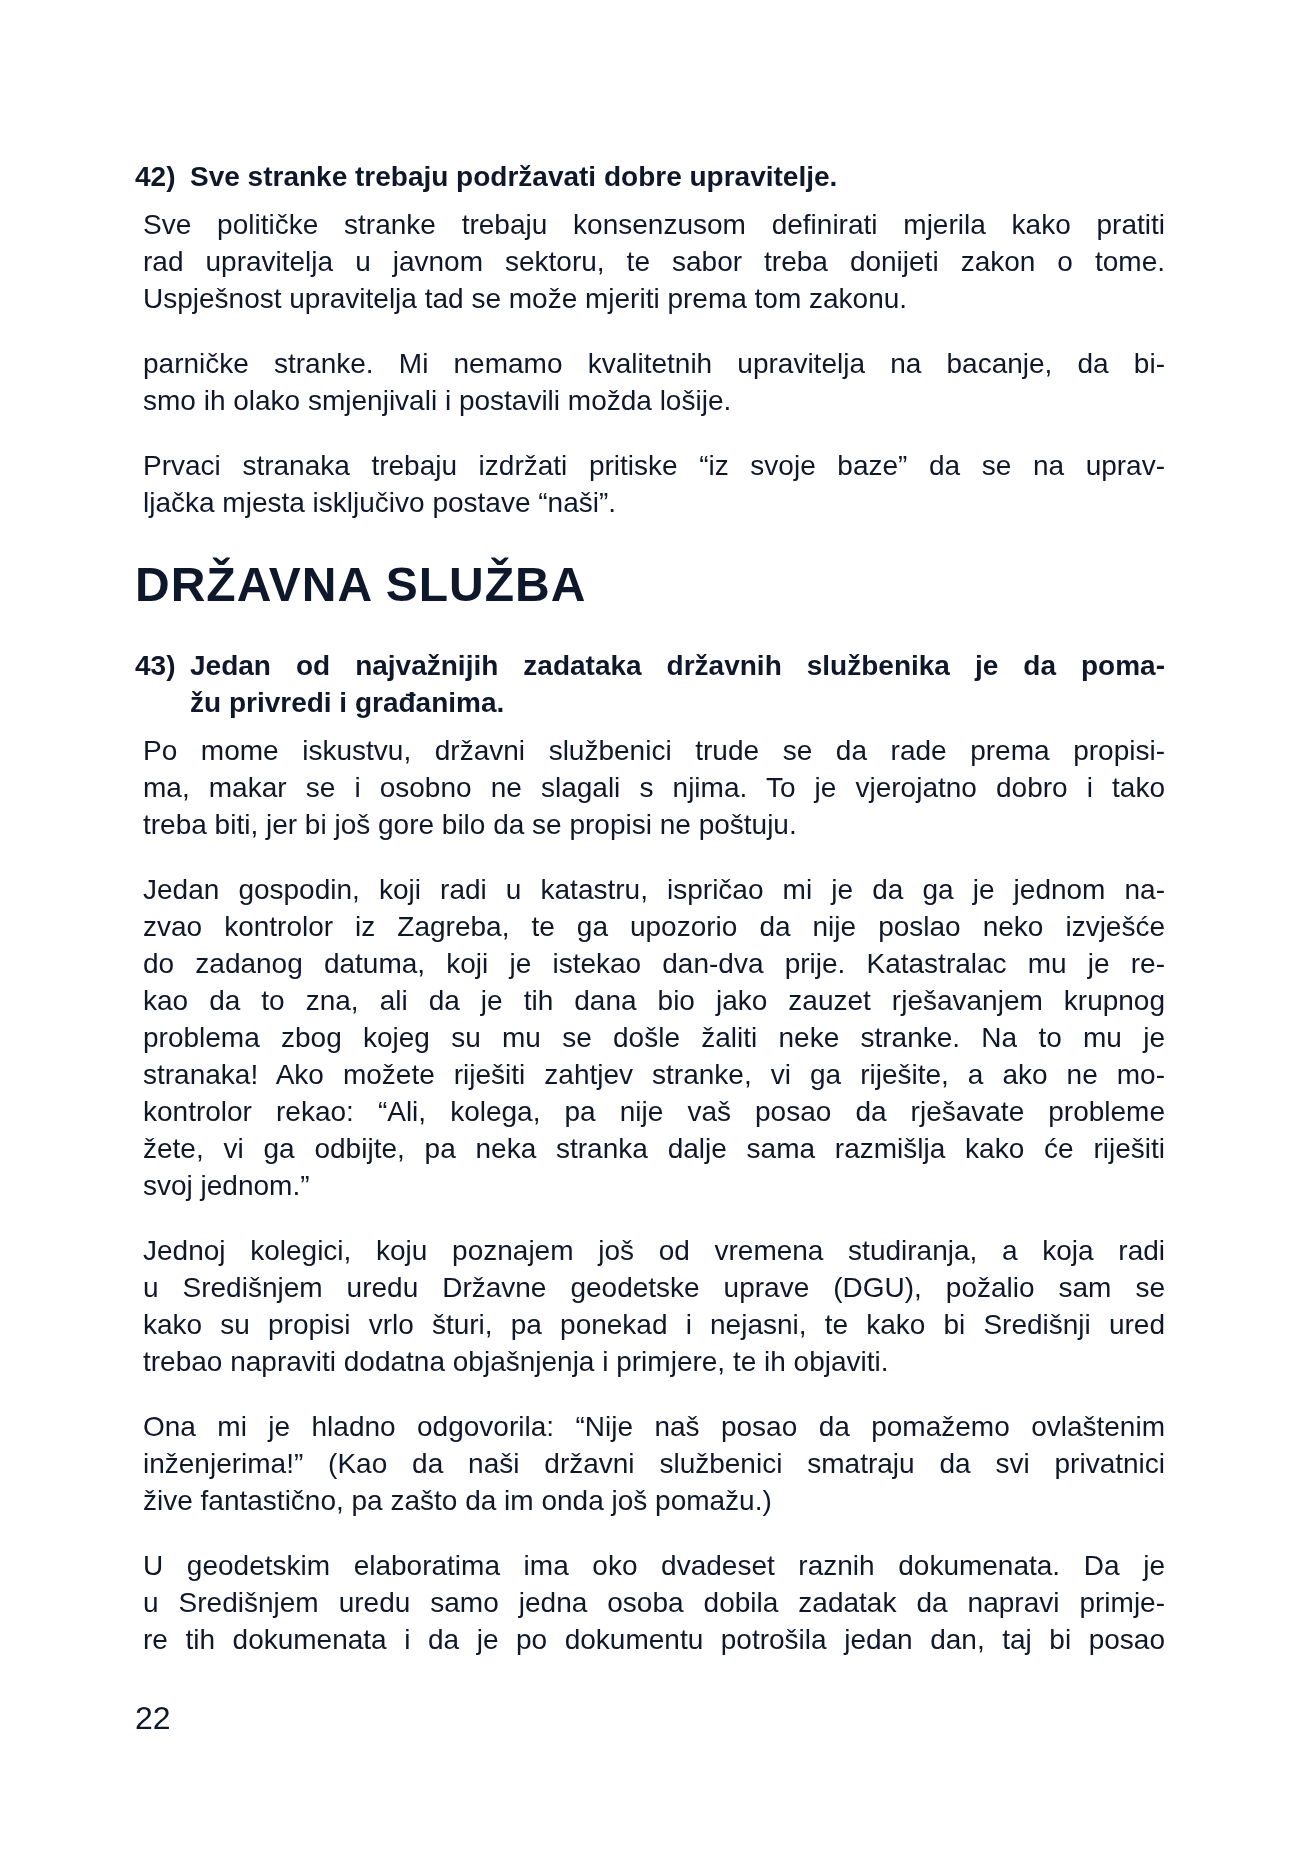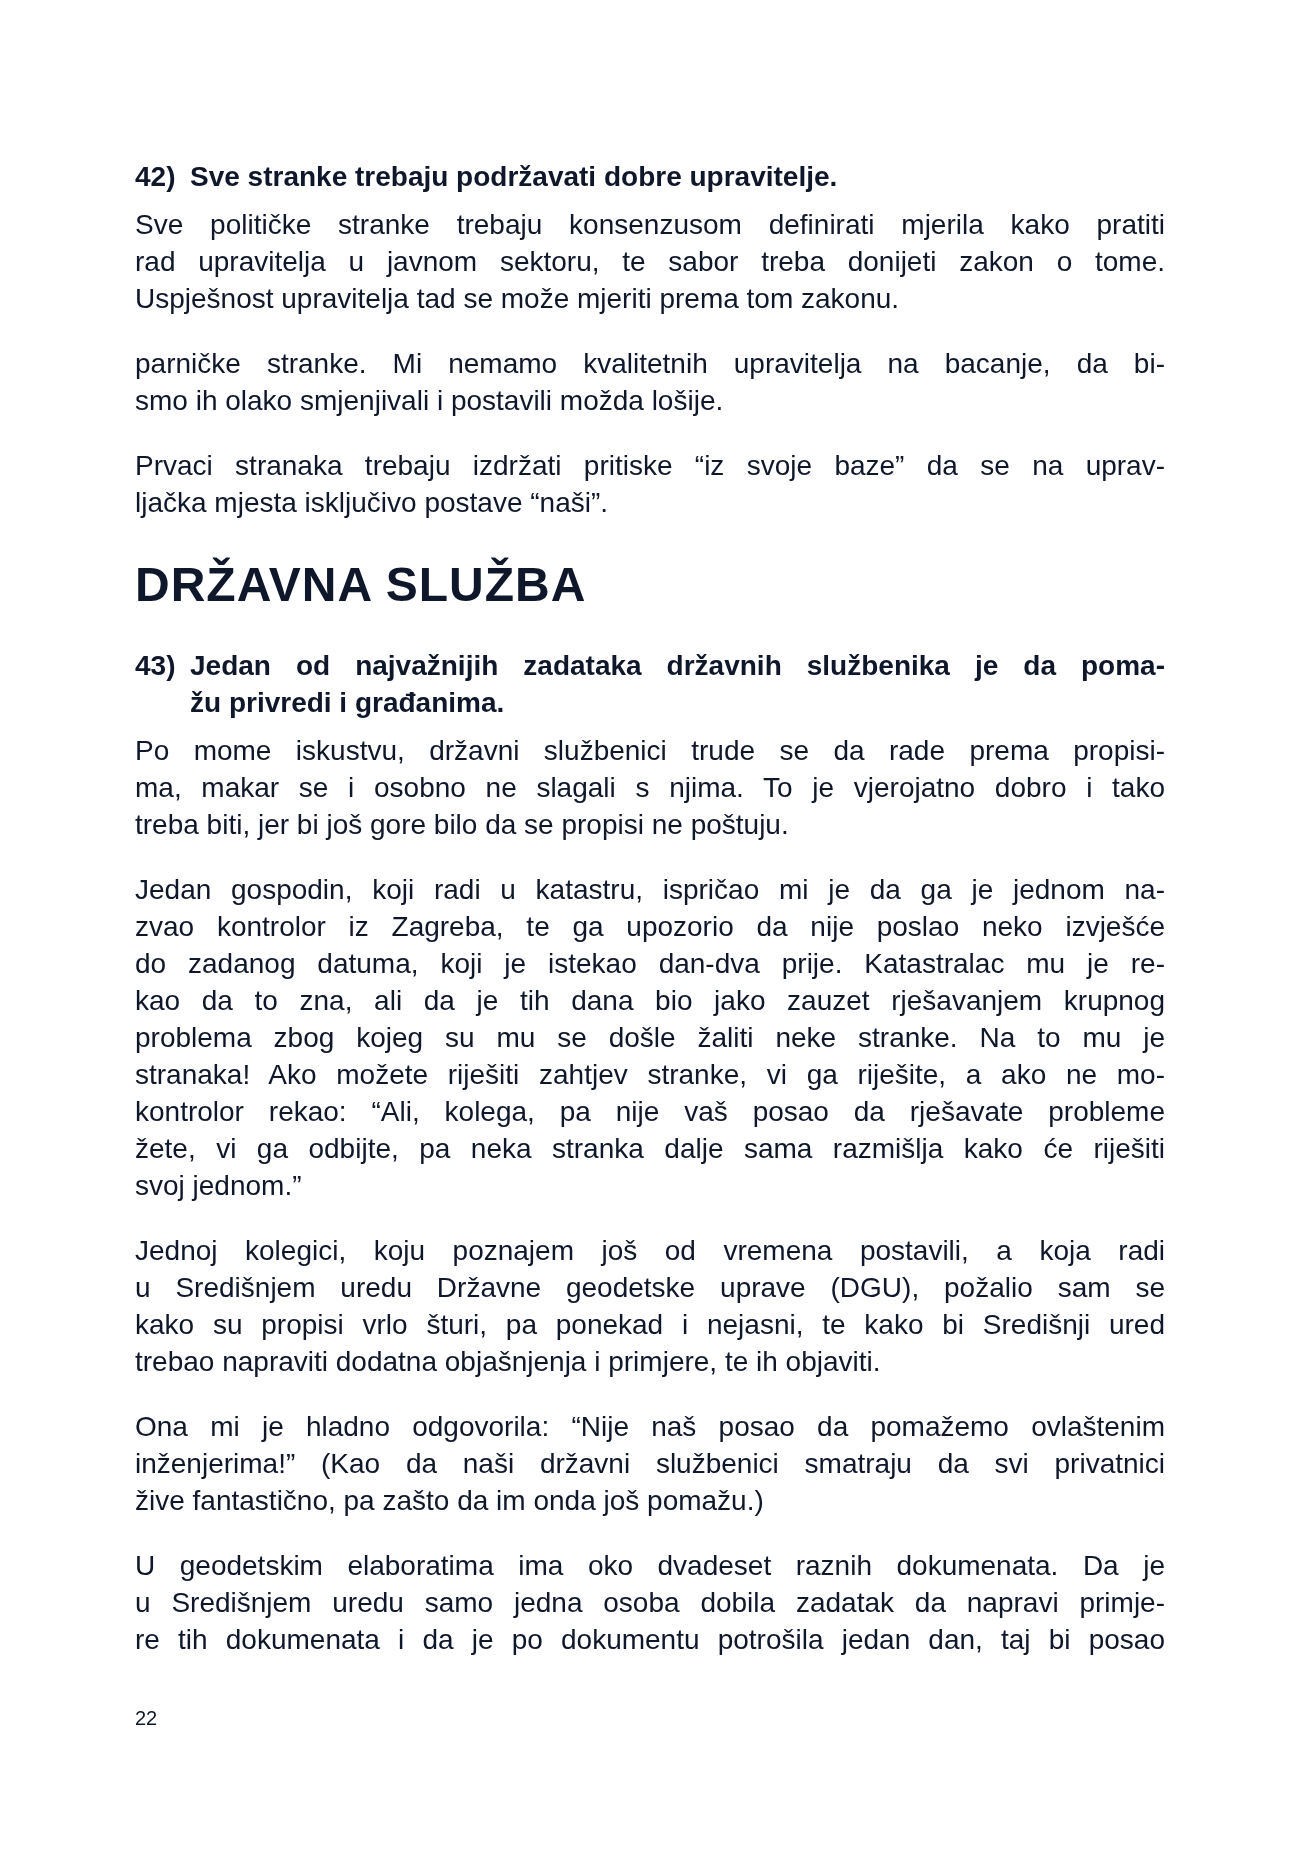--- a/index.html
+++ b/index.html
@@ -26,21 +26,21 @@
     font-weight: 700;
     margin-bottom: 11px;
   }
   .item-heading .num {
     flex: 0 0 55px;
   }
   .item-heading .title {
     flex: 1 1 auto;
   }
   .para {
-    margin: 0 0 28px 0;
+    margin: 0 0 28px 8px;
   }
   .jline {
     text-align: justify;
     text-align-last: justify;
   }
   .jline.last {
     text-align-last: left;
   }
   .section-heading {
     font-size: 48px;
@@ -49,21 +49,21 @@
     text-align: left;
     letter-spacing: 1px;
     margin: 38px 0 36px 0;
   }
   .item43-block {
     margin-bottom: 11px;
     justify-content: flex-end;
   }
   .pageno {
     margin-top: 42px;
-    font-size: 20px;
+    font-size: 32px;
   }
 </style>
 </head>
 <body>
 
 <div class="page">
 
   <div class="item-heading">
     <span class="num">42)</span>
     <span class="title">Sve stranke trebaju podržavati dobre upravitelje.</span>
@@ -107,21 +107,21 @@
       <div class="jline">do zadanog datuma, koji je istekao dan-dva prije. Katastralac mu je re-</div>
       <div class="jline">kao da to zna, ali da je tih dana bio jako zauzet rješavanjem krupnog</div>
       <div class="jline">problema zbog kojeg su mu se došle žaliti neke stranke. Na to mu je</div>
       <div class="jline">stranaka! Ako možete riješiti zahtjev stranke, vi ga riješite, a ako ne mo-</div>
       <div class="jline">kontrolor rekao: “Ali, kolega, pa nije vaš posao da rješavate probleme</div>
       <div class="jline">žete, vi ga odbijte, pa neka stranka dalje sama razmišlja kako će riješiti</div>
       <div class="jline last">svoj jednom.”</div>
     </div>
 
   <div class="para">
-      <div class="jline">Jednoj kolegici, koju poznajem još od vremena postavili, a koja radi</div>
+      <div class="jline">Jednoj kolegici, koju poznajem još od vremena studiranja, a koja radi</div>
       <div class="jline">u Središnjem uredu Državne geodetske uprave (DGU), požalio sam se</div>
       <div class="jline">kako su propisi vrlo šturi, pa ponekad i nejasni, te kako bi Središnji ured</div>
       <div class="jline last">trebao napraviti dodatna objašnjenja i primjere, te ih objaviti.</div>
     </div>
 
   <div class="para">
       <div class="jline">Ona mi je hladno odgovorila: “Nije naš posao da pomažemo ovlaštenim</div>
       <div class="jline">inženjerima!” (Kao da naši državni službenici smatraju da svi privatnici</div>
       <div class="jline last">žive fantastično, pa zašto da im onda još pomažu.)</div>
     </div>

